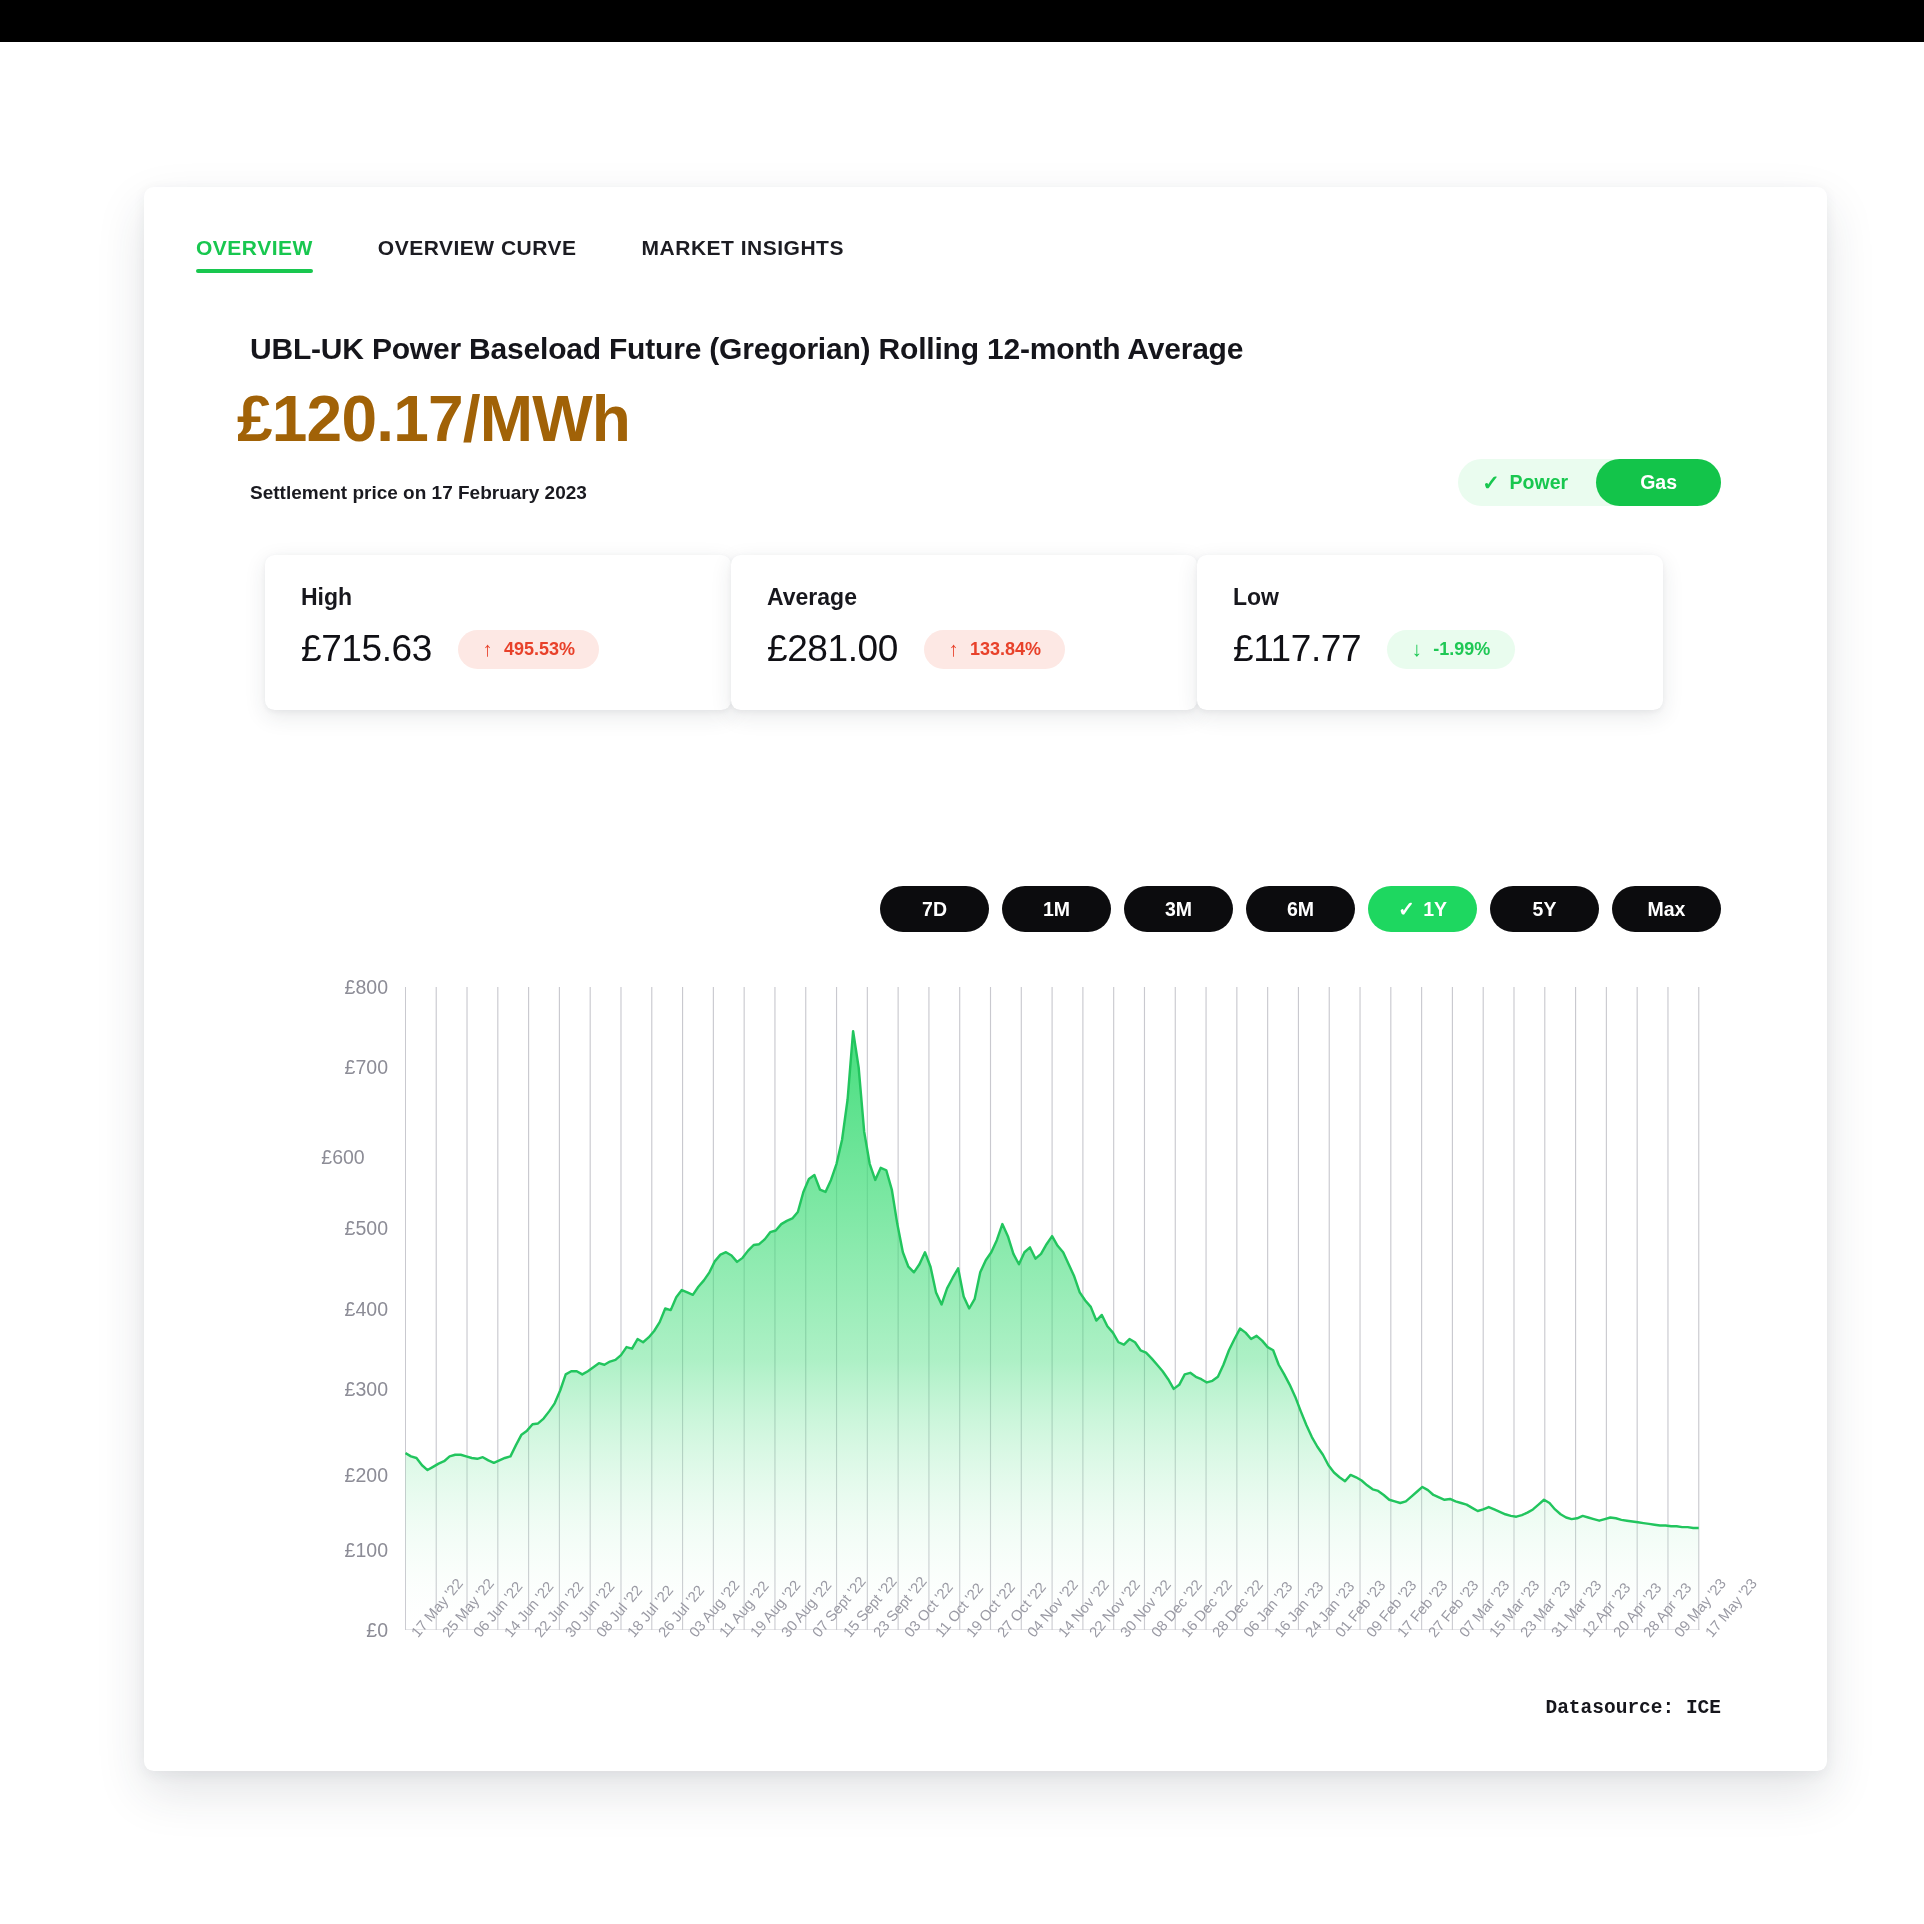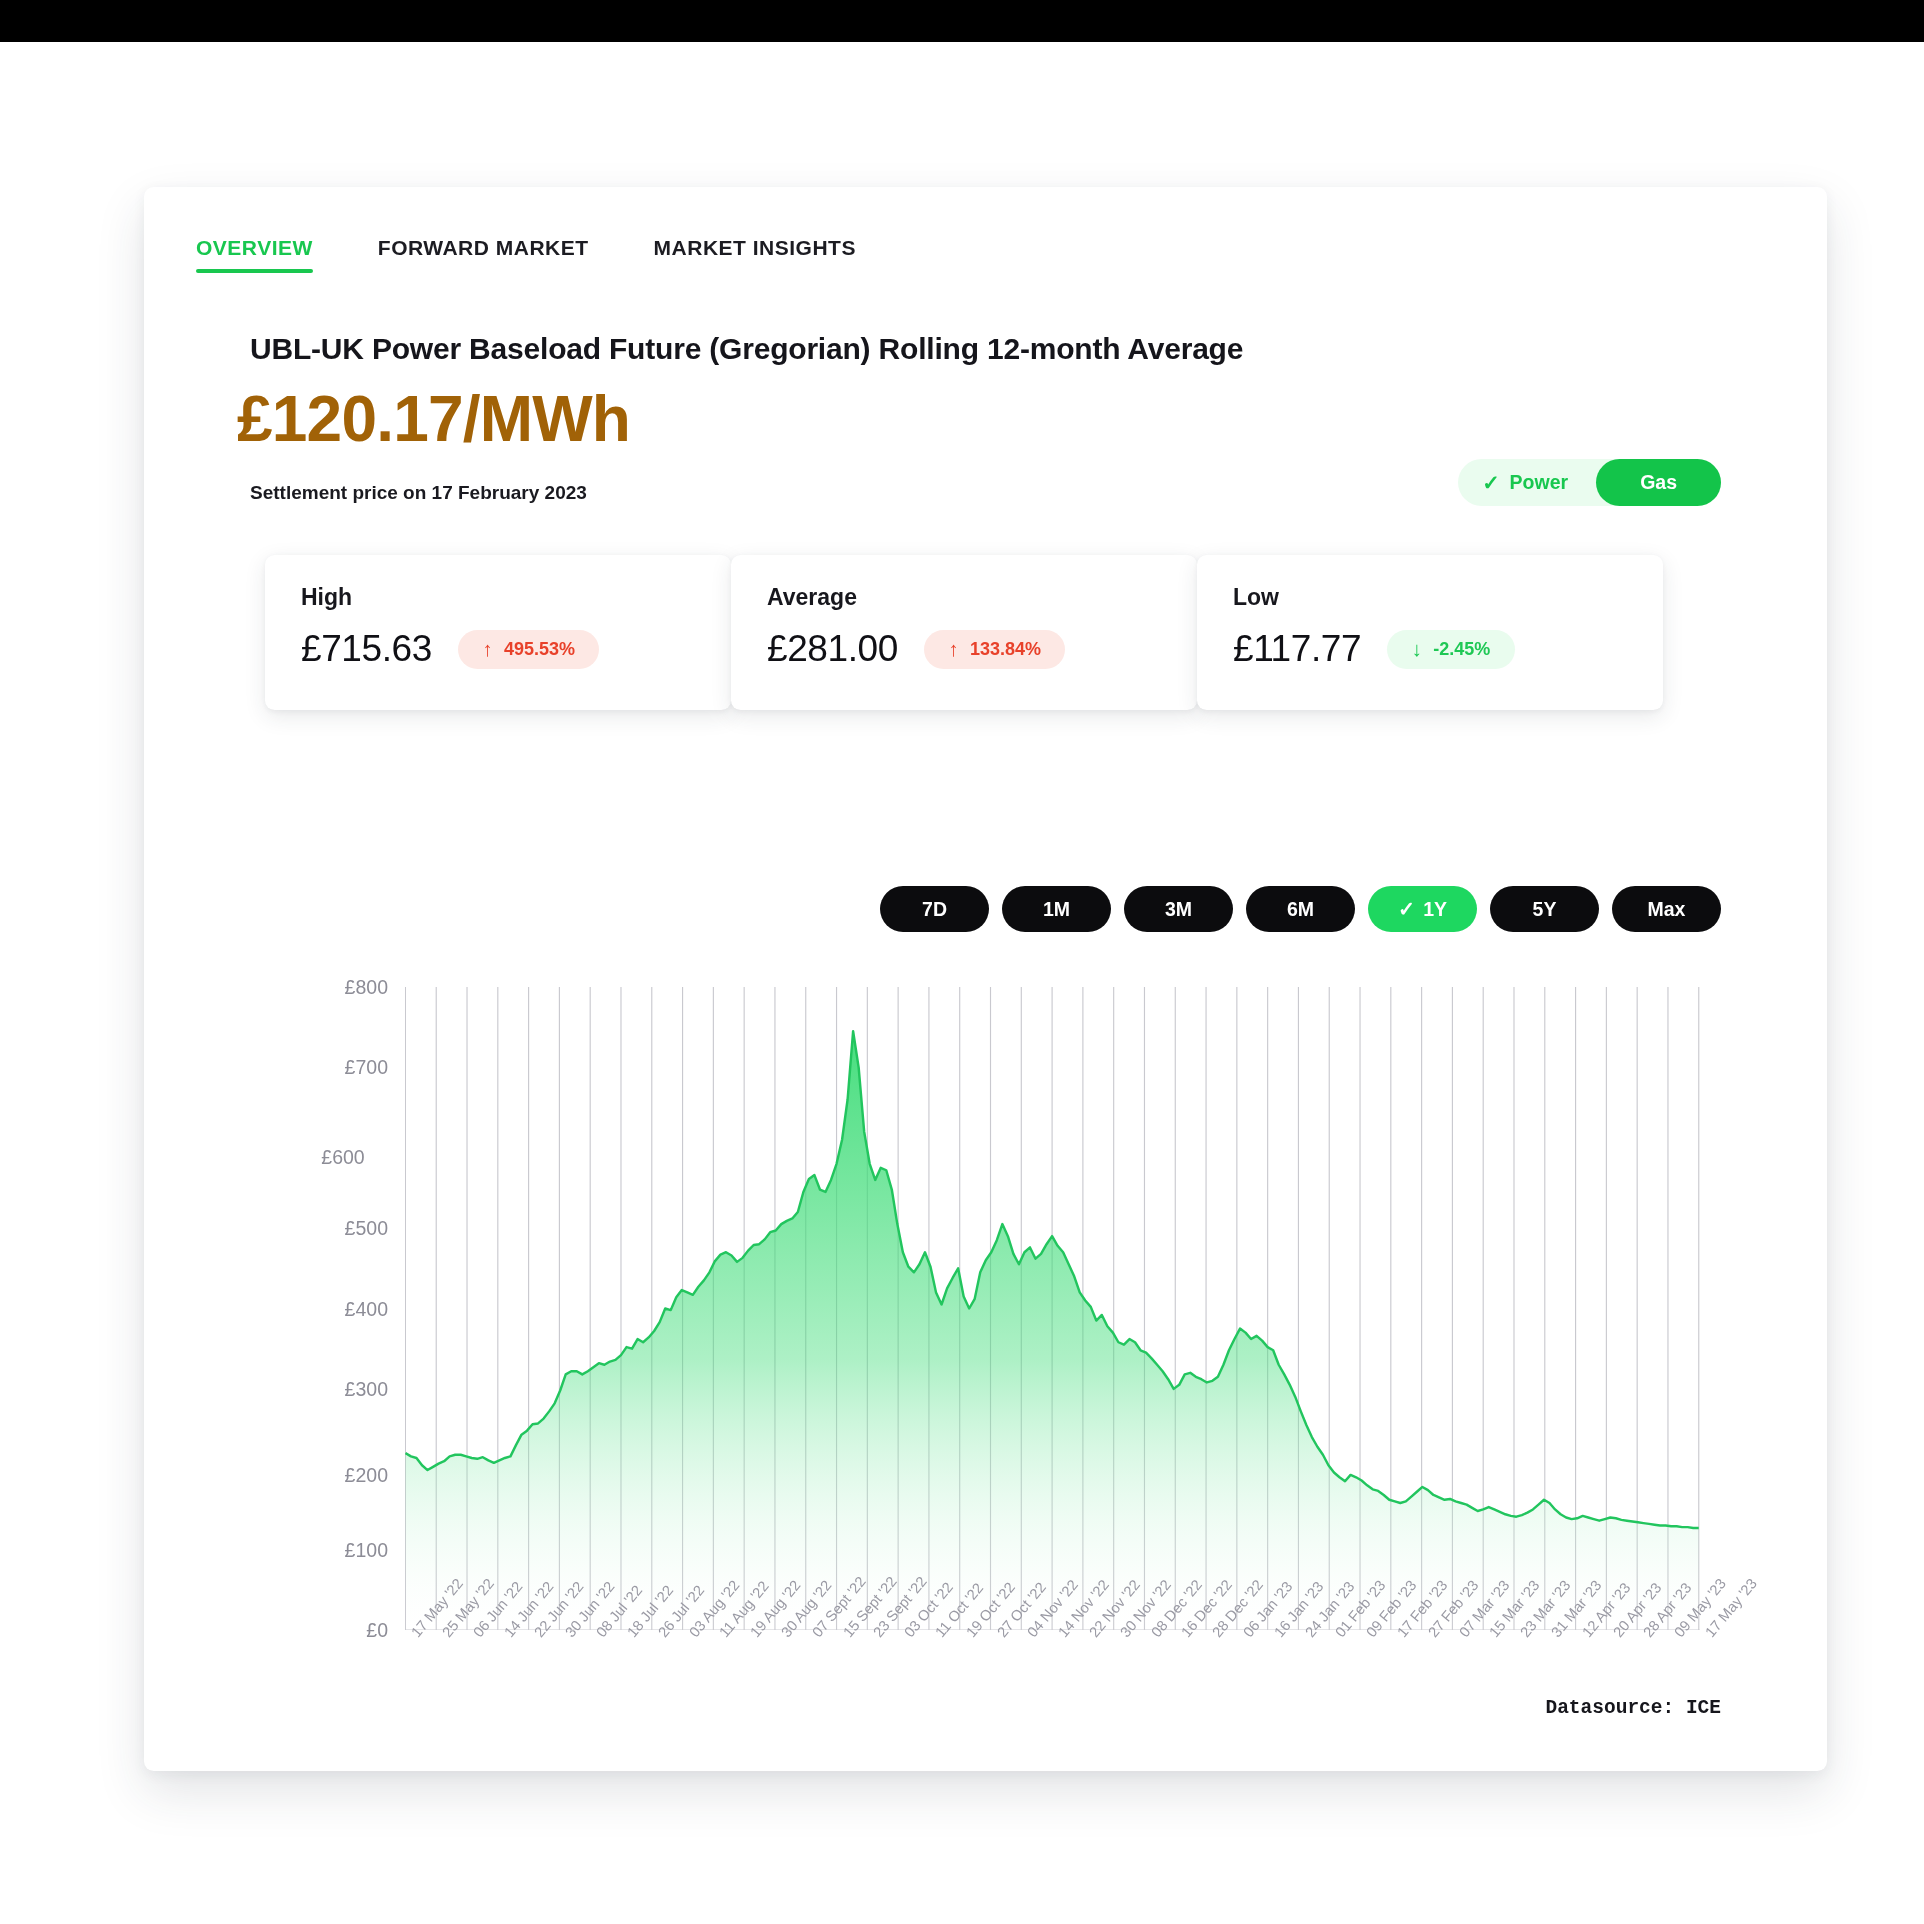--- a/index.html
+++ b/index.html
@@ -112,21 +112,21 @@
 <body>
 
 <div id="topbar"></div>
 
 <div id="page">
 
   <div id="card">
 
     <div id="tabs">
       <div class="tab active">OVERVIEW</div>
-      <div class="tab">FORWARD MARKET</div>
+      <div class="tab">OVERVIEW CURVE</div>
       <div class="tab">MARKET INSIGHTS</div>
     </div>
 
     <div id="headline">UBL-UK Power Baseload Future (Gregorian) Rolling 12-month Average</div>
     <div id="price">£120.17/MWh</div>
     <div id="settlement">Settlement price on 17 February 2023</div>
 
     <div id="fuel-toggle">
       <div class="fuel-btn" id="fuel-power">
         <span class="chk">✓</span>
@@ -160,21 +160,21 @@
           </span>
         </div>
       </div>
 
       <div class="stat">
         <div class="stat-label">Low</div>
         <div class="stat-row">
           <span class="stat-value">£117.77</span>
           <span class="badge down">
             <span class="arw">↓</span>
-            <span>-2.45%</span>
+            <span>-1.99%</span>
           </span>
         </div>
       </div>
 
     </div>
 
     <div id="ranges">
         <div class="pill">
           <span>7D</span>
         </div>

